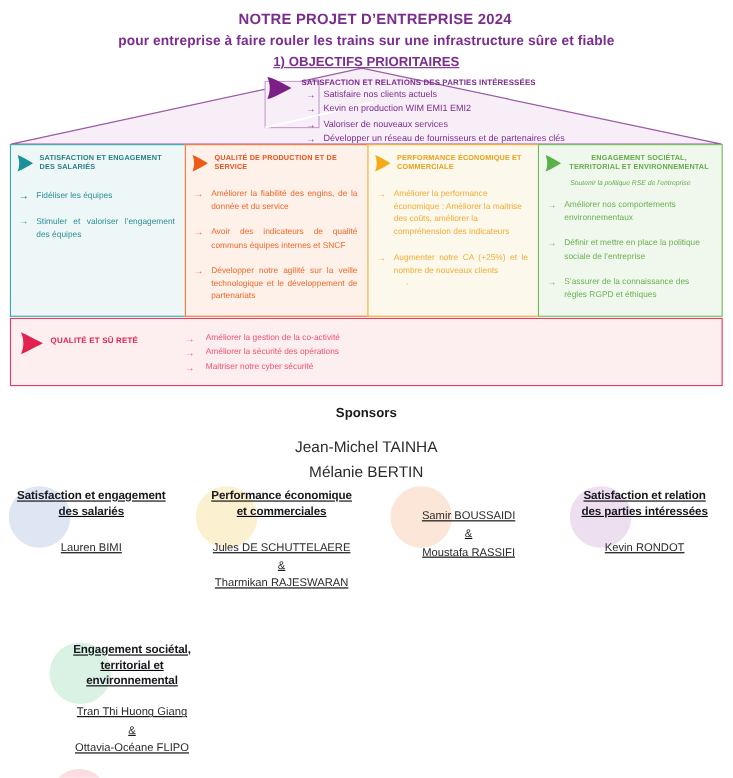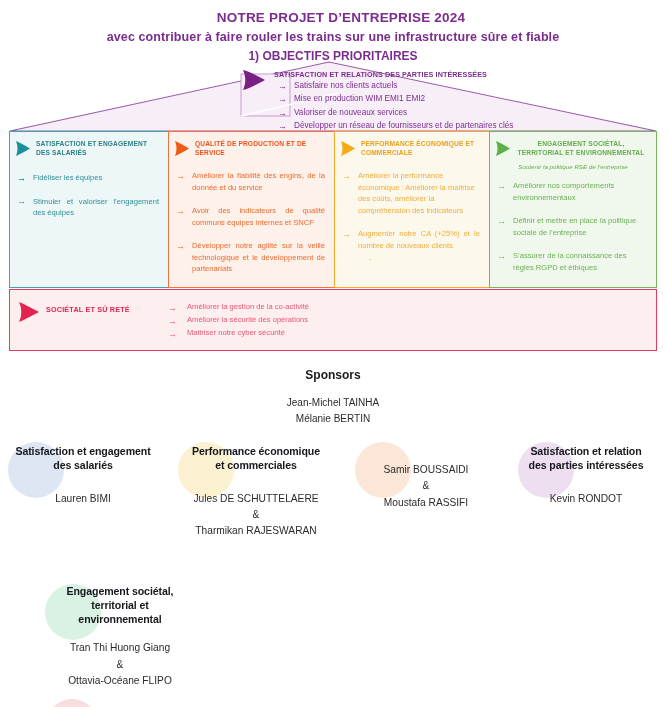--- a/index.html
+++ b/index.html
@@ -13,21 +13,21 @@
 
   
   .title-block {
     padding-top: 8px;
     text-align: center;
     color: #7B2D8E;
     font-weight: bold;
   }
   .title-line1 { font-size: 13.5px; letter-spacing:.2px; line-height:1.45;margin-left:16px; }
   .title-line2 { font-size: 12.5px; letter-spacing:.1px; line-height:1.5; }
-  .title-line3 { font-size: 12px; line-height:1.7; }
+  .title-line3 { font-size: 12px; text-decoration: underline; line-height:1.7; }
 
   
   .house {
     position:absolute;
     left:9px; top:60px;
     width:648px; height:297px;
   }
   .roof-svg { position:absolute; left:0; top:0; width:648px; height:80px; }
 
   .roof-content {
@@ -114,26 +114,26 @@
     position:relative; padding-left:19px;
     font-size:7.6px; line-height:1.7; color:#ec5573;
   }
   .sec-list li .ar { position:absolute; left:0; top:0; font-size:9px;}
 
   
   .sponsors {
     position:absolute; left:0; top:368px; width:666px; text-align:center;
   }
   .sponsors-title { font-size:12px; font-weight:bold; color:#1b1b1b; }
-  .sponsor-name { font-size:10px; color:#2b2b2b; line-height:1.62; }
+  .sponsor-name { font-size:14px; color:#2b2b2b; line-height:1.62; }
   .sponsors-names { margin-top:13px; }
 
   
   .roles { position:absolute; left:0; top:444px; width:666px; }
-  .role-row { display:flex; }
+  .role-row { display:flex;text-decoration:underline; }
   .role {
     position:relative; text-align:center;
   }
   .role-bubble {
     position:absolute; border-radius:50%; z-index:0;
   }
   .role-title {
     position:relative; z-index:1;
     font-size:10.6px; font-weight:bold; color:#16181d;
     line-height:1.35; letter-spacing:-.1px;
@@ -143,41 +143,41 @@
     font-size:10.2px; color:#2b2b2b; line-height:1.6;
     margin-top:18px;
   }
   .amp { display:block; }
 </style>
 </head>
 <body>
 
 <div class="title-block">
   <div class="title-line1">NOTRE PROJET D’ENTREPRISE 2024</div>
-  <div class="title-line2">avec contribuer à faire rouler les trains sur une infrastructure sûre et fiable</div>
+  <div class="title-line2">pour entreprise à faire rouler les trains sur une infrastructure sûre et fiable</div>
   <div class="title-line3">1) OBJECTIFS PRIORITAIRES</div>
 </div>
 
 <div class="house">
 
   <svg class="roof-svg" viewBox="0 0 648 80">
     <polygon points="1,71 320,2 647,71" fill="#f7eef8" stroke="#9b5aa8" stroke-width="1.1"></polygon>
     <rect x="232" y="14" width="49" height="42" fill="#f7eef8" stroke="#c79ccf" stroke-width="1"></rect>
     <line x1="232" y1="56" x2="330" y2="33" stroke="#ffffff" stroke-width="1.6"></line>
   </svg>
 
   <svg class="roof-arrow" viewBox="0 0 26 24">
     <path d="M2,2 C8,3 16,8 24,12 C16,16 8,21 2,22 C5,15 5,9 2,2 Z" fill="#7B1F86"></path>
   </svg>
 
   <div class="roof-content">
     <div class="roof-heading">SATISFACTION ET  RELATIONS DES PARTIES INTÉRESSÉES</div>
     <ul class="roof-list">
       <li><span class="ar">→</span><span>Satisfaire nos clients actuels</span></li>
-      <li><span class="ar">→</span><span>Mise en production WIM EMI1 EMI2</span></li>
+      <li><span class="ar">→</span><span>Kevin en production WIM EMI1 EMI2</span></li>
       <li><span class="ar">→</span><span>Valoriser de nouveaux services</span></li>
       <li><span class="ar">→</span><span>Développer un réseau de fournisseurs et de partenaires clés</span></li>
     </ul>
   </div>
 
   <div class="cols">
 
     <div class="col col-1">
       <div class="col-head">
         <svg class="col-arrow" viewBox="0 0 16 17">
@@ -233,21 +233,21 @@
         <li><span class="ar">→</span><span>Définir et mettre en place la politique sociale de l’entreprise</span></li>
         <li><span class="ar">→</span><span>S’assurer de la connaissance des règles RGPD et éthiques</span></li>
       </ul>
     </div>
   </div>
 
   <div class="security">
     <svg class="sec-arrow" viewBox="0 0 22 22">
       <path d="M1,1 C6,3 13,7 21,11 C13,15 6,19 1,21 C4,14 4,8 1,1 Z" fill="#e3234f"></path>
     </svg>
-    <div class="sec-title">SOCIÉTAL  ET SÛ RETÉ</div>
+    <div class="sec-title">QUALITÉ  ET SÛ RETÉ</div>
     <ul class="sec-list">
       <li><span class="ar">→</span><span>Améliorer la gestion de la co-activité</span></li>
       <li><span class="ar">→</span><span>Améliorer la sécurité des opérations</span></li>
       <li><span class="ar">→</span><span>Maitriser notre cyber sécurité</span></li>
     </ul>
   </div>
 </div>
 
 <div class="sponsors">
   <div class="sponsors-title">Sponsors</div>

